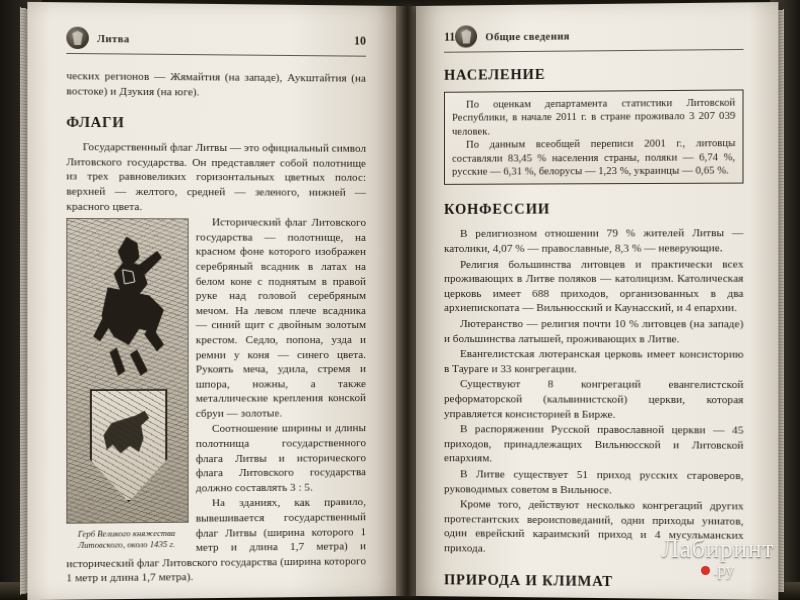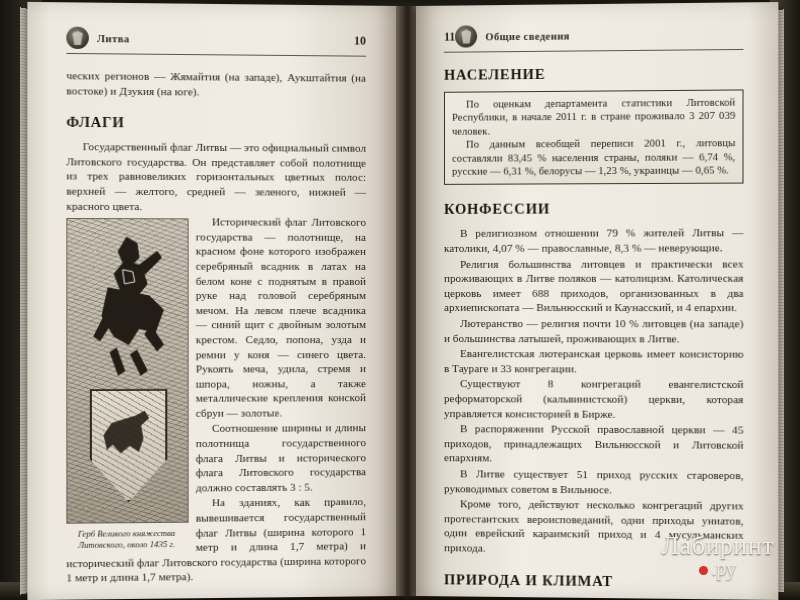--- a/index.html
+++ b/index.html
@@ -259,21 +259,21 @@
     font-family: "Liberation Serif", serif;
     pointer-events: none;
   }
   .watermark .wm-main {
     font-size: 26px;
     letter-spacing: .5px;
     line-height: 26px;
     display: block;
   }
   .watermark .wm-sub {
-    font-size: 20px;
+    font-size: 17px;
     display: block;
     margin-top: -2px;
   }
   .wm-dot {
     display: inline-block;
     width: 9px; height: 9px;
     border-radius: 50%;
     background: #d8322c;
     margin-right: 3px;
     vertical-align: baseline;

